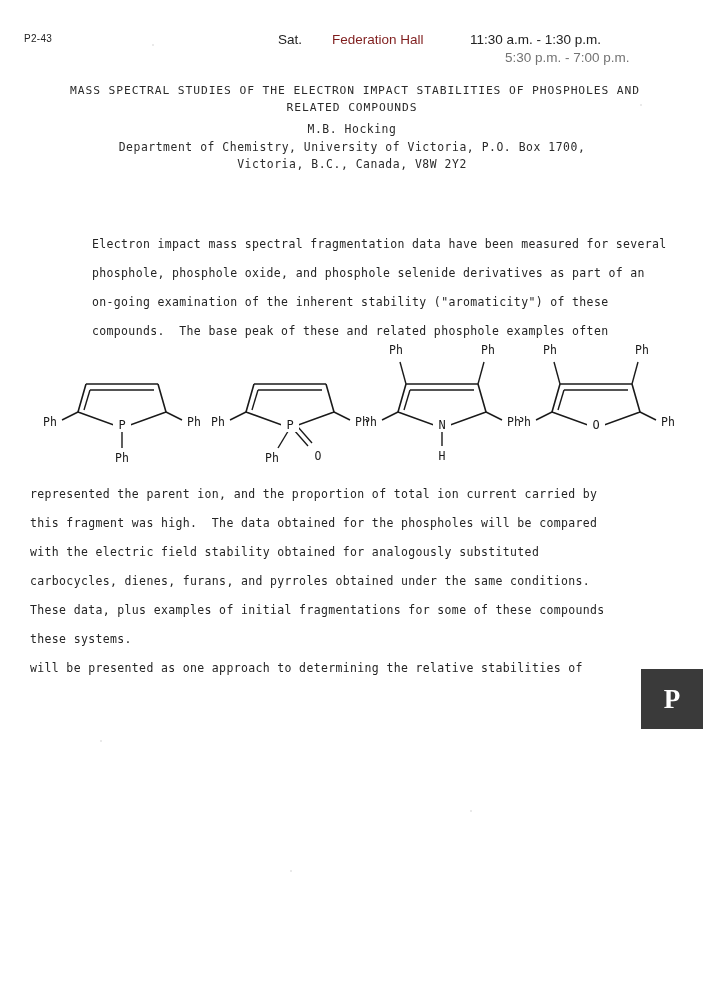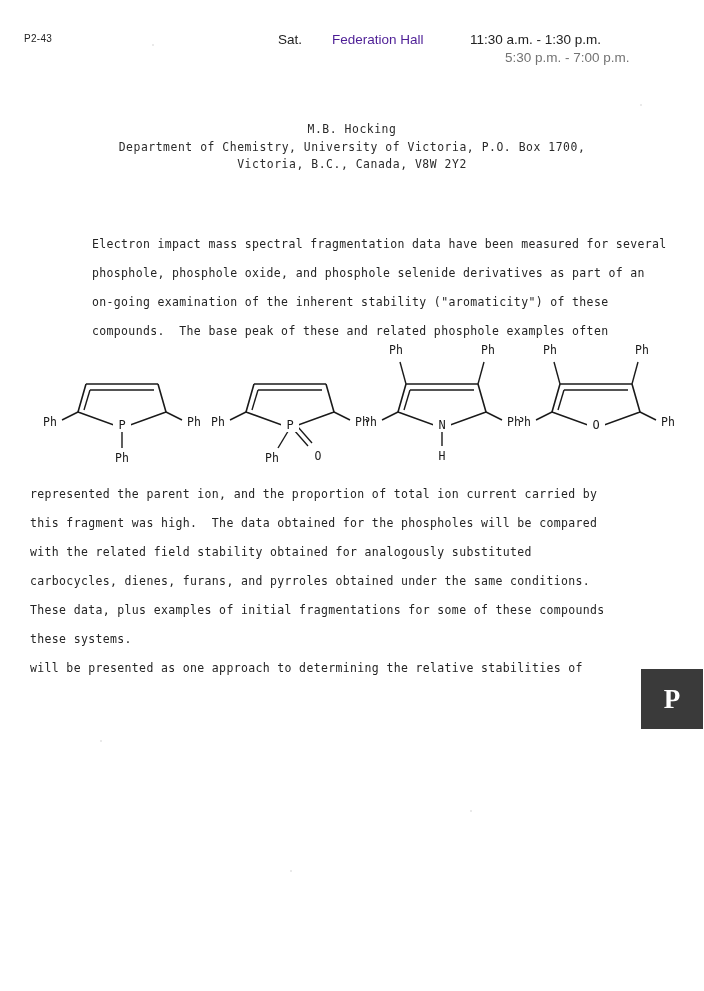--- a/index.html
+++ b/index.html
@@ -45,21 +45,21 @@
     font-family: "Liberation Sans", sans-serif;
     font-size: 13.5px;
     color: #222;
   }
   .session-venue {
     position: absolute;
     left: 332px;
     top: 4px;
     font-family: "Liberation Sans", sans-serif;
     font-size: 13.5px;
-    color: #4c1d95;
+    color: #7f1d1d;
   }
   .session-time-1 {
     position: absolute;
     left: 470px;
     top: 4px;
     font-family: "Liberation Sans", sans-serif;
     font-size: 13.5px;
     color: #222;
   }
   .session-time-2 {
@@ -179,20 +179,24 @@
 <div class="page">
 
   <div class="header">
     <div class="session-code">P2-43</div>
     <div class="session-day">Sat.</div>
     <div class="session-venue">Federation Hall</div>
     <div class="session-time-1">11:30 a.m. - 1:30 p.m.</div>
     <div class="session-time-2">5:30 p.m. - 7:00 p.m.</div>
   </div>
 
+  <div class="title-block">
+    <div class="title-line title-line-1">MASS SPECTRAL STUDIES OF THE ELECTRON IMPACT STABILITIES OF PHOSPHOLES AND</div>
+    <div class="title-line">RELATED COMPOUNDS</div>
+  </div>
 
   <div class="authors-block">
     <div class="author-line">M.B. Hocking</div>
     <div class="author-line">Department of Chemistry, University of Victoria, P.O. Box 1700,</div>
     <div class="author-line">Victoria, B.C., Canada,  V8W 2Y2</div>
   </div>
 
   <div class="abstract-top">
     <div class="body-line">Electron impact mass spectral fragmentation data have been measured for several</div>
     <div class="body-line">phosphole, phosphole oxide, and phosphole selenide derivatives as part of an</div>
@@ -286,21 +290,21 @@
         <text x="148" y="90" font-family="DejaVu Sans Mono, monospace" font-size="11.5" text-anchor="middle" fill="#1a1a1a">Ph</text>
         <text x="30" y="18" font-family="DejaVu Sans Mono, monospace" font-size="11.5" text-anchor="middle" fill="#1a1a1a">Ph</text>
         <text x="122" y="18" font-family="DejaVu Sans Mono, monospace" font-size="11.5" text-anchor="middle" fill="#1a1a1a">Ph</text>
       </svg>
     </div>
   </div>
 
   <div class="abstract-bottom">
     <div class="body-line">represented the parent ion, and the proportion of total ion current carried by</div>
     <div class="body-line">this fragment was high.  The data obtained for the phospholes will be compared</div>
-    <div class="body-line">with the related field stability obtained for analogously substituted</div>
+    <div class="body-line">with the electric field stability obtained for analogously substituted</div>
     <div class="body-line">carbocycles, dienes, furans, and pyrroles obtained under the same conditions.</div>
     <div class="body-line">These data, plus examples of initial fragmentations for some of these compounds</div>
     <div class="body-line">these systems.</div>
     <div class="body-line">will be presented as one approach to determining the relative stabilities of</div>
   </div>
 
   <div class="corner-marker">P</div>
 
   <div class="speckle" style="left:152px; top:44px;"></div>
   <div class="speckle" style="left:640px; top:104px;"></div>

